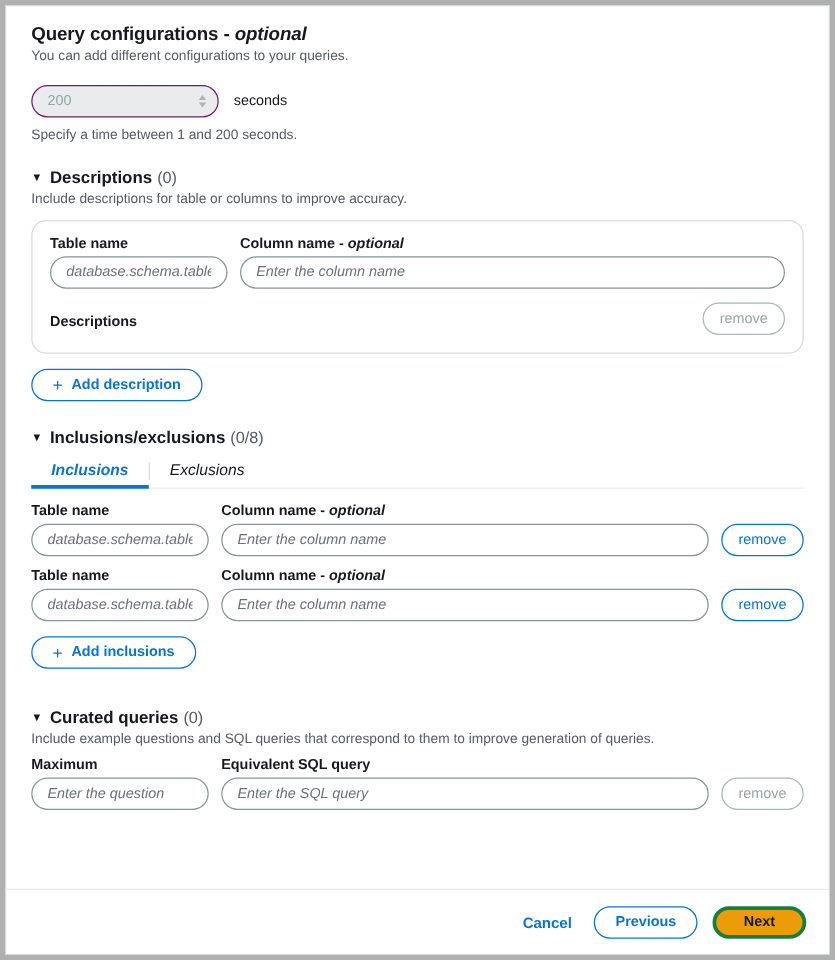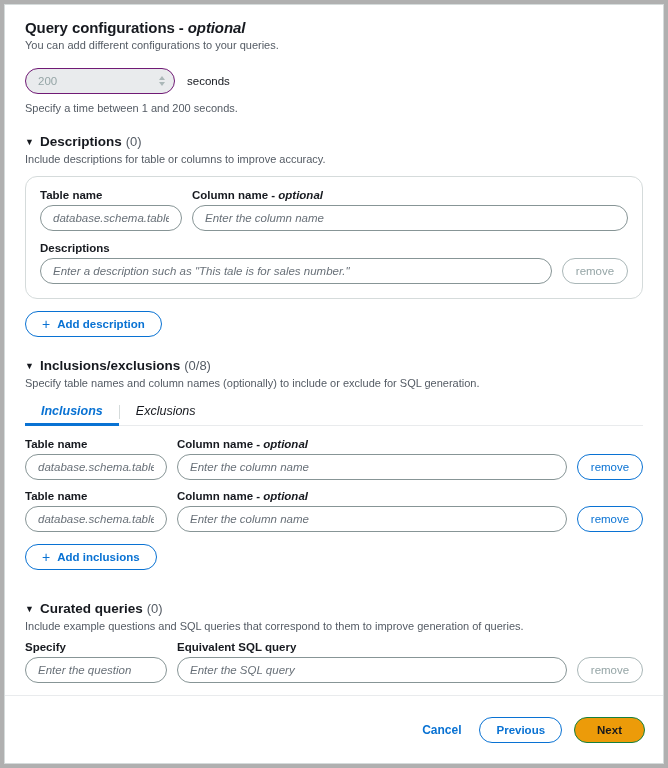--- a/index.html
+++ b/index.html
@@ -125,21 +125,21 @@
   }
   .btn-remove-active {
     border: 1.5px solid #0972d3;
     color: #0972d3;
     font-weight: normal;
     width: 66px; padding: 0;
   }
   .plus { font-size: 14px; font-weight: normal; line-height: 1; }
   .btn-primary {
     background: #ec9b09;
-    border: 1px solid #15803d;
+    border: 3px solid #15803d;
     color: #16191f;
     padding: 0 22px;
   }
   .btn-link {
     background: none; border: none;
     color: #0972d3; font-size: 12px; font-weight: bold;
     cursor: pointer; padding: 0 6px;
   }
 
   
@@ -167,21 +167,21 @@
 
   
   .row { display: flex; align-items: flex-end; gap: 10px; }
   .col-table { width: 142px; flex: none; }
   .col-column { flex: 1; }
   .col-action { flex: none; padding-bottom: 0; }
 
   
   .footer {
     position: absolute; left: 0; right: 0; bottom: 0;
-    height: 68px;
+    height: 52px;
     border-top: 1px solid #e9ebed;
     background: #fff;
     display: flex; align-items: center; justify-content: flex-end;
     gap: 12px;
     padding-right: 18px;
   }
 </style>
 </head>
 <body>
 
@@ -231,41 +231,39 @@
               <span>Column name -</span>
               <span class="opt-i">optional</span>
             </label>
             <input class="inp" type="text" placeholder="Enter the column name" style="">
           </div>
         </div>
 
         <div class="row" style="margin-top:11px;">
           <div style="flex:1;">
             <label class="field-label">Descriptions</label>
-            <input class="inp" type="text" placeholder="Enter a description such as &quot;This tale is for sales number.&quot;" style="">
           </div>
           <div class="col-action">
             <button class="btn btn-disabled" style="width:66px; padding:0;">remove</button>
           </div>
         </div>
       </div>
 
       <button class="btn btn-normal" style="margin-top:12px;">
         <span class="plus">+</span>
         <span>Add description</span>
       </button>
     </div>
 
     <div style="margin-top:21px;">
       <div class="section-title">
         <span class="caret">▼</span>
         <span>Inclusions/exclusions</span>
         <span class="count">(0/8)</span>
       </div>
-      <p class="subtext" style="margin-top:3px;">Specify table names and column names (optionally) to include or exclude for SQL generation.</p>
 
       <div style="margin-top:7px;font-style:italic;">
         <div class="tabs">
           <div class="tab active">Inclusions</div>
           <div class="tab-sep"></div>
           <div class="tab">Exclusions</div>
         </div>
         <div class="tabs-underline"></div>
       </div>
 
@@ -312,21 +310,21 @@
     <div style="margin-top:31px;">
       <div class="section-title">
         <span class="caret">▼</span>
         <span>Curated queries</span>
         <span class="count">(0)</span>
       </div>
       <p class="subtext" style="margin-top:3px;">Include example questions and SQL queries that correspond to them to improve generation of queries.</p>
 
       <div class="row" style="margin-top:6px;">
         <div class="col-table">
-          <label class="field-label">Specify</label>
+          <label class="field-label">Maximum</label>
           <input class="inp" type="text" placeholder="Enter the question" style="">
         </div>
         <div class="col-column">
           <label class="field-label">Equivalent SQL query</label>
           <input class="inp" type="text" placeholder="Enter the SQL query" style="">
         </div>
         <div class="col-action">
           <button class="btn btn-disabled" style="width:66px; padding:0;">remove</button>
         </div>
       </div>

